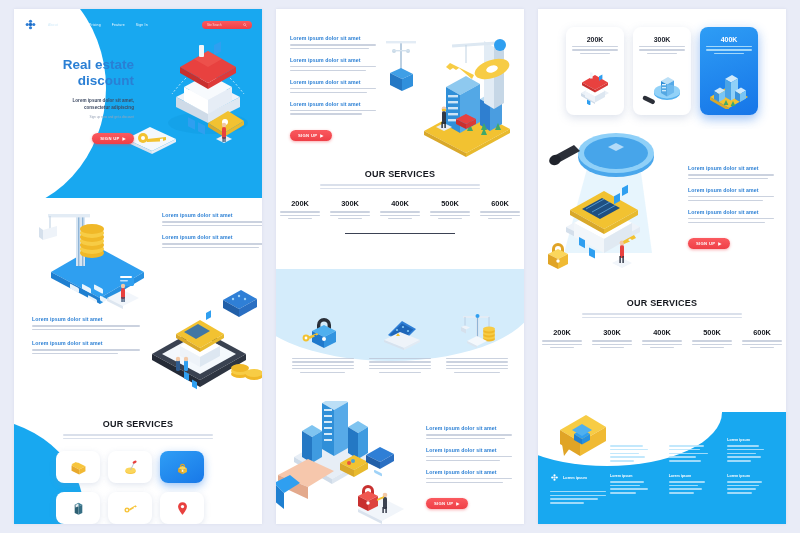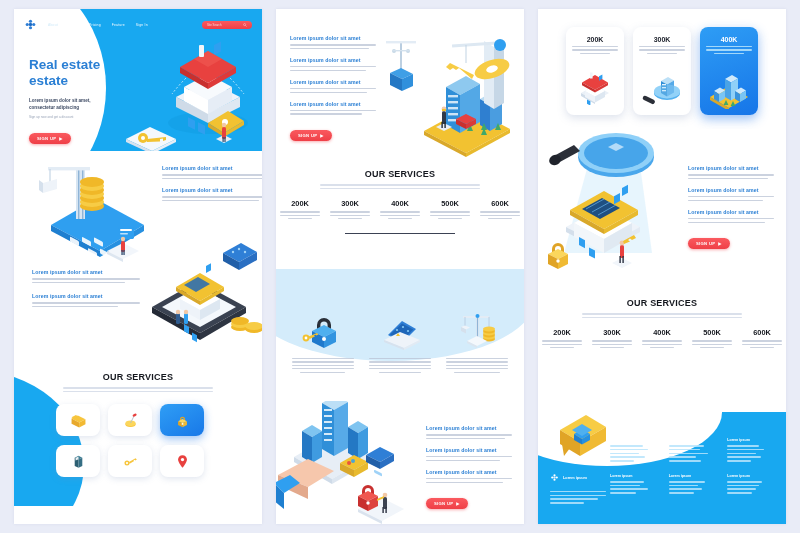--- a/index.html
+++ b/index.html
@@ -26,21 +26,21 @@
     background:linear-gradient(180deg,#fa5a5f,#ef3f47);
     color:#fff; border-radius:9px; padding:3px 8px;
     font-size:4.2px; font-weight:bold; letter-spacing:.3px;
     box-shadow:0 1px 3px rgba(240,70,80,.45);
   }
   .btn-signup .arw { font-size:4px; }
 
   .svc-title { font-weight:bold; color:#15181f; letter-spacing:.2px; text-align:center; }
 
   
-  .p1-hero { position:relative; height:142px; }
+  .p1-hero { position:relative; height:189px;text-align:right; }
   .p1-hero-blue { position:absolute; inset:0; background:#18a8f0; }
   .p1-hero-white {
     position:absolute; left:-60px; top:-46px; width:152px; height:250px;
     background:#fff; border-radius:0 120px 120px 0 / 0 130px 130px 0;
   }
   .p1-nav { position:absolute; top:9px; left:0; right:0; display:flex; align-items:center;
             padding:0 10px; gap:11px; z-index:5; }
   .logo { width:13px; height:13px; flex:0 0 13px; position:relative; }
   .logo svg { display:block; }
   .nav-link { font-size:3.4px; color:#fff; opacity:.95; letter-spacing:.2px; }
@@ -203,21 +203,21 @@
           <svg width="4" height="4" viewBox="0 0 10 10">
             <circle cx="4" cy="4" r="2.6" stroke="#ffd9db" stroke-width="1.2" fill="none"></circle>
             <line x1="6" y1="6" x2="9" y2="9" stroke="#ffd9db" stroke-width="1.2"></line>
           </svg>
         </div>
       </div>
 
       <div class="hero-copy">
         <div class="hero-title">
           <div>Real estate</div>
-          <div>estate</div>
+          <div>discount</div>
         </div>
         <div class="hero-sub">
           <div>Lorem ipsum dolor sit amet,</div>
           <div>consectetur adipiscing</div>
         </div>
         <div class="hero-note">Sign up now and get a discount</div>
         <div class="hero-btn-wrap">
           <span class="btn-signup">
             <span>SIGN UP</span>
             <span class="arw">▶</span>

